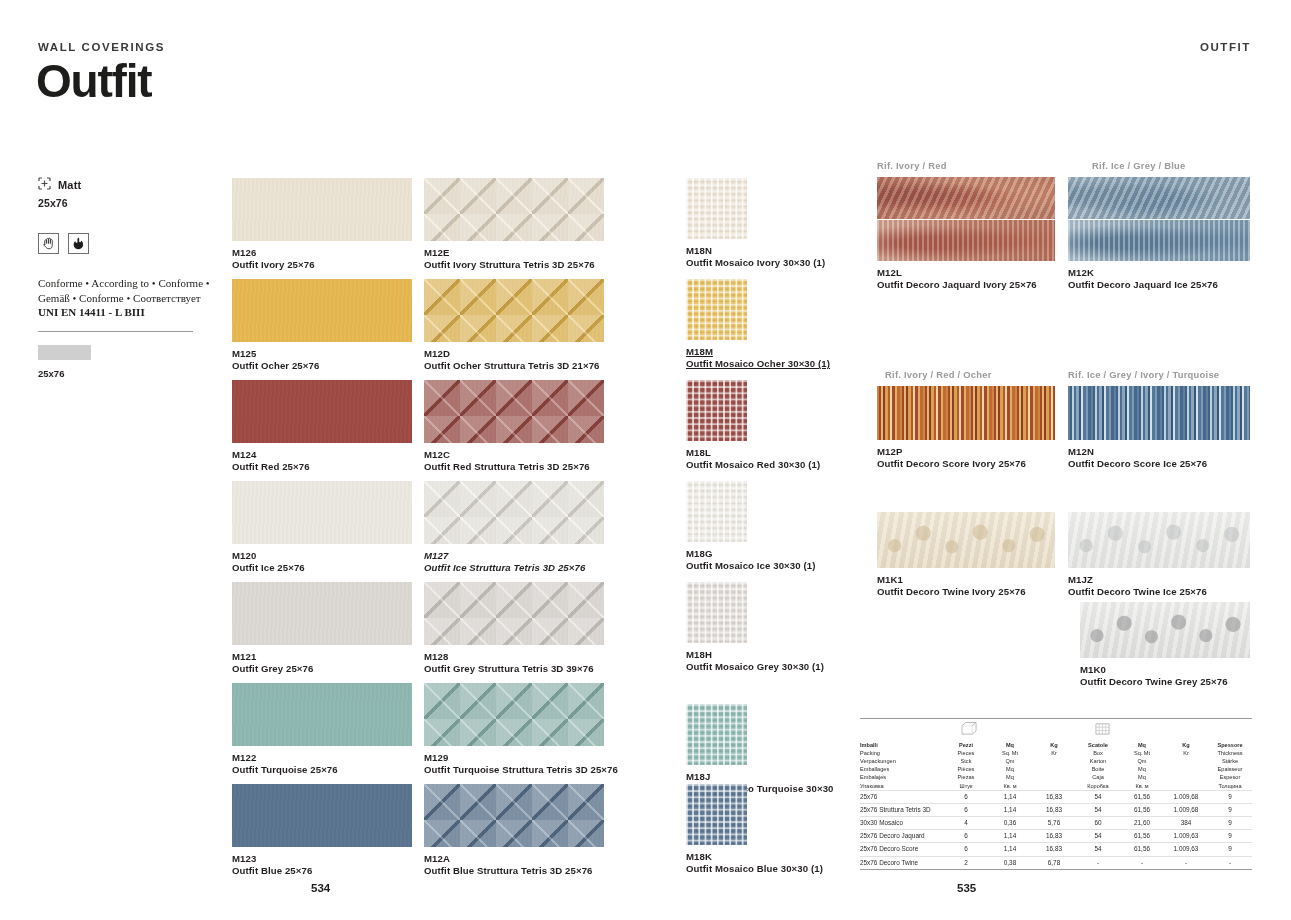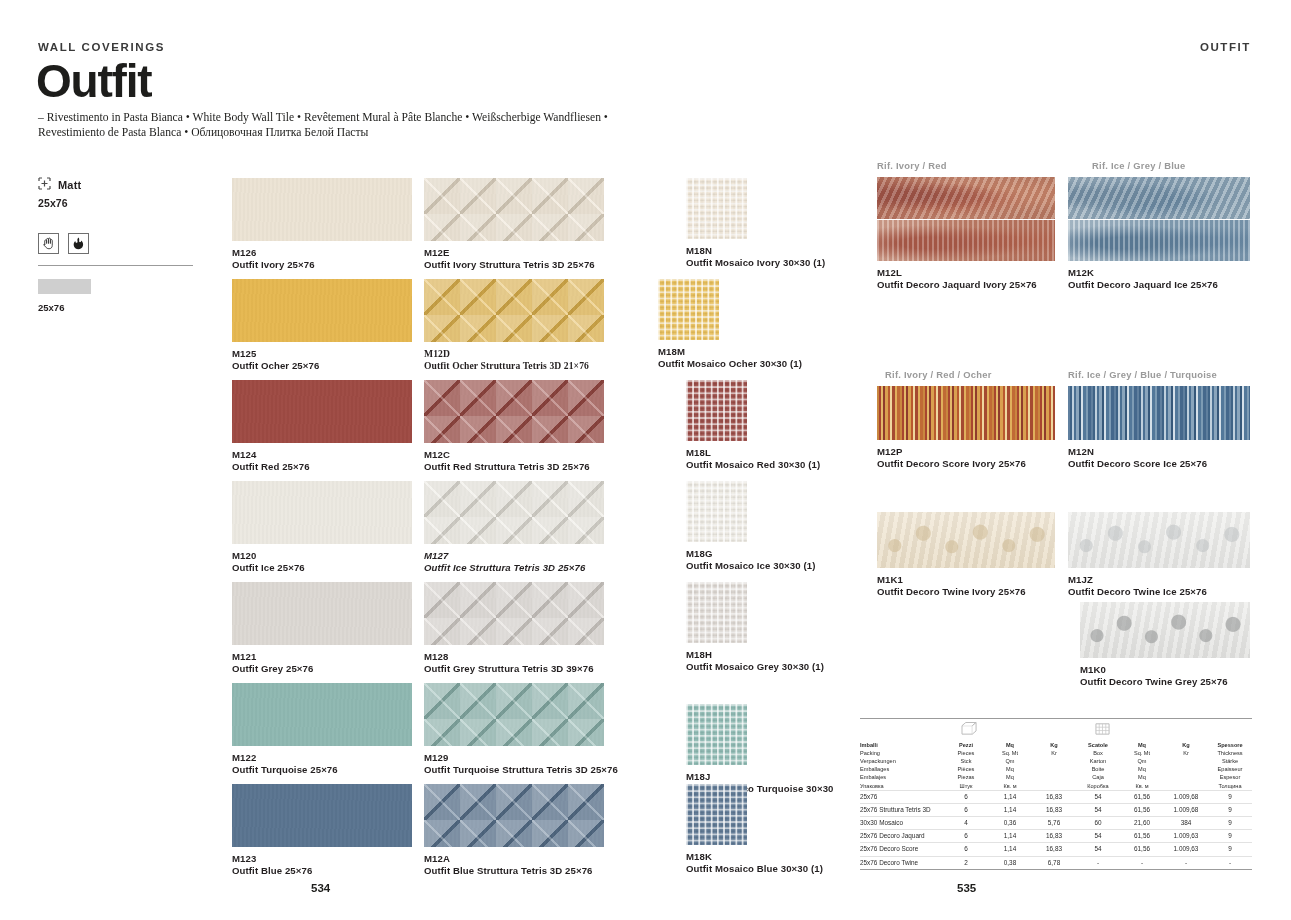--- a/index.html
+++ b/index.html
@@ -83,21 +83,20 @@
   .pagenum{position:absolute;font-size:11.5px;font-weight:700;color:#1d1d1b;}
 </style>
 </head>
 <body>
 
 <div class="page">
 
   <div class="hdr-kicker">WALL COVERINGS</div>
   <div class="hdr-right">OUTFIT</div>
   <div class="hdr-title">Outfit</div>
-  <div class="hdr-sub">– Rivestimento in Pasta Bianca • White Body Wall Tile • Revêtement Mural à Pâte Blanche • Weißscherbige Wandfliesen • Revestimiento de Pasta Blanca • Облицовочная Плитка Белой Пасты</div>
 
   <div class="side">
     <div class="matt-row">
       <span>
         <svg width="13" height="13" viewBox="0 0 13 13">
           <path d="M1 1 h3 M1 1 v3 M12 1 h-3 M12 1 v3 M1 12 h3 M1 12 v-3 M12 12 h-3 M12 12 v-3" stroke="#4a4a4a" stroke-width="1.2" fill="none"></path>
           <path d="M6.5 3.5 v6 M3.5 6.5 h6" stroke="#4a4a4a" stroke-width="1.2"></path>
         </svg>
       </span>
       <span class="matt-label">Matt</span>
@@ -110,20 +109,25 @@
           <path d="M4 9.5 V5.2 a1 1 0 0 1 2 0 V8 V3.6 a1 1 0 0 1 2 0 V8 V3.2 a1 1 0 0 1 2 0 V8 V4.8 a1 1 0 0 1 2 0 V10 c0 2.2-1.4 3.6-3.4 3.6 -2 0-3-1-3.6-2.2 L3 9.8 a.9.9 0 0 1 1-1.1z" fill="#ffffff" stroke="#3c3c3c" stroke-width="1"></path>
         </svg>
       </span>
       <span class="icon-sq">
         <svg width="15" height="15" viewBox="0 0 16 16">
           <path d="M8 1.5 c1.6 2.6 .2 3.4 .9 4.6 .7 1.2 2.1-.2 2.1-1.4 1.7 1.8 2.2 3.6 1.8 5.3 -.6 2.6-2.8 4.1-4.9 4.1 -2.4 0-4.6-1.6-5-4.2 -.3-2 .6-3.6 1.8-4.6 -.1 1.2 .4 2 1.2 2 1 0 1.3-1 1-2.2 -.3-1.5 .1-2.7 1.1-3.6z" fill="#1d1d1b"></path>
         </svg>
       </span>
     </div>
 
+    <div class="conform">
+      <div>Conforme • According to • Conforme •</div>
+      <div>Gemäß • Conforme • Соответствует</div>
+      <div class="b">UNI EN 14411 - L BIII</div>
+    </div>
 
     <div class="fmt-rule"></div>
     <div class="fmt-chip"></div>
     <div class="fmt-chip-lbl">25x76</div>
   </div>
 
   <div id="col1" class="col">
       <div class="prod" style="left: 232px; top: 178px; width: 270px;">
         <div class="sw grain " style="width: 180px; height: 63px; background: rgb(236, 227, 212);"></div>
         <div class="code">M126</div>
@@ -159,21 +163,21 @@
         <div class="code">M123</div>
         <div class="desc">Outfit Blue 25×76</div>
       </div>
     </div>
   <div id="col2" class="col">
       <div class="prod" style="left: 424px; top: 178px; width: 270px;">
         <div class="sw grain tetris" style="width: 180px; height: 63px; background: rgb(236, 224, 205);"></div>
         <div class="code">M12E</div>
         <div class="desc">Outfit Ivory Struttura Tetris 3D 25×76</div>
       </div>
-      <div class="prod" style="left: 424px; top: 279px; width: 240px; font-family: Liberation Serif, serif;">
+      <div class="prod" style="left: 424px; top: 279px; width: 240px;">
         <div class="sw grain tetris" style="width: 180px; height: 63px; background: rgb(229, 184, 79);"></div>
         <div class="code">M12D</div>
         <div class="desc">Outfit Ocher Struttura Tetris 3D 21×76</div>
       </div>
       <div class="prod" style="left: 424px; top: 380px; width: 270px;">
         <div class="sw grain tetris" style="width: 180px; height: 63px; background: rgb(155, 74, 68);"></div>
         <div class="code">M12C</div>
         <div class="desc">Outfit Red Struttura Tetris 3D 25×76</div>
       </div>
       <div class="prod" style="left: 424px; top: 481px; width: 270px; font-style: italic;">
@@ -196,21 +200,21 @@
         <div class="code">M12A</div>
         <div class="desc">Outfit Blue Struttura Tetris 3D 25×76</div>
       </div>
     </div>
   <div id="col3" class="col">
       <div class="prod" style="left: 686px; top: 178px; width: 151px;">
         <div class="sw grain mosaic" style="width: 61px; height: 61px; background: rgb(239, 230, 215);"></div>
         <div class="code">M18N</div>
         <div class="desc">Outfit Mosaico Ivory 30×30 (1)</div>
       </div>
-      <div class="prod" style="left: 658px; top: 279px; width: 151px;">
+      <div class="prod" style="left: 686px; top: 279px; width: 151px; text-decoration: underline;">
         <div class="sw grain mosaic" style="width: 61px; height: 61px; background: rgb(233, 192, 92);"></div>
         <div class="code">M18M</div>
         <div class="desc">Outfit Mosaico Ocher 30×30 (1)</div>
       </div>
       <div class="prod" style="left: 686px; top: 380px; width: 151px;">
         <div class="sw grain mosaic" style="width: 61px; height: 61px; background: rgb(155, 76, 71);"></div>
         <div class="code">M18L</div>
         <div class="desc">Outfit Mosaico Red 30×30 (1)</div>
       </div>
       <div class="prod" style="left: 686px; top: 481px; width: 151px;">
@@ -253,21 +257,21 @@
         <div class="code">M12K</div>
         <div class="desc">Outfit Decoro Jaquard Ice 25×76</div>
       </div>
       <div class="prod" style="left: 877px; top: 369px; width: 198px;">
         <div class="rif" style="margin-bottom: 6px; margin-left: 8px;">Rif. Ivory / Red / Ocher</div>
         <div class="score" style="width: 178px; height: 54px; background-image: repeating-linear-gradient(90deg, rgb(201, 135, 63) 0px, rgb(201, 135, 63) 2px, rgb(168, 69, 47) 2px, rgb(168, 69, 47) 4px, rgb(227, 185, 106) 4px, rgb(227, 185, 106) 6px, rgb(143, 59, 44) 6px, rgb(143, 59, 44) 8px, rgb(217, 160, 79) 8px, rgb(217, 160, 79) 11px, rgb(185, 89, 47) 11px, rgb(185, 89, 47) 13px, rgb(239, 215, 158) 13px, rgb(239, 215, 158) 15px, rgb(165, 74, 49) 15px, rgb(165, 74, 49) 18px, rgb(224, 176, 92) 18px, rgb(224, 176, 92) 20px, rgb(192, 106, 53) 20px, rgb(192, 106, 53) 23px); background-size: cover;"></div>
         <div class="code">M12P</div>
         <div class="desc">Outfit Decoro Score Ivory 25×76</div>
       </div>
       <div class="prod" style="left: 1068px; top: 369px; width: 202px;">
-        <div class="rif" style="margin-bottom: 6px;">Rif. Ice / Grey / Blue / Turquoise</div>
+        <div class="rif" style="margin-bottom: 6px;">Rif. Ice / Grey / Ivory / Turquoise</div>
         <div class="score" style="width: 182px; height: 54px; background-image: repeating-linear-gradient(90deg, rgb(95, 127, 158) 0px, rgb(95, 127, 158) 2px, rgb(63, 99, 134) 2px, rgb(63, 99, 134) 4px, rgb(191, 208, 221) 4px, rgb(191, 208, 221) 6px, rgb(75, 112, 147) 6px, rgb(75, 112, 147) 8px, rgb(138, 165, 188) 8px, rgb(138, 165, 188) 11px, rgb(54, 88, 122) 11px, rgb(54, 88, 122) 13px, rgb(213, 224, 233) 13px, rgb(213, 224, 233) 15px, rgb(83, 120, 154) 15px, rgb(83, 120, 154) 18px, rgb(125, 155, 180) 18px, rgb(125, 155, 180) 20px, rgb(69, 104, 140) 20px, rgb(69, 104, 140) 23px); background-size: cover;"></div>
         <div class="code">M12N</div>
         <div class="desc">Outfit Decoro Score Ice 25×76</div>
       </div>
       <div class="prod" style="left: 877px; top: 512px; width: 198px;">
         <div class="score" style="width: 178px; height: 56px; background-image: radial-gradient(circle at 10% 60%, rgba(206, 186, 148, 0.55) 0px, rgba(206, 186, 148, 0.55) 6px, rgba(0, 0, 0, 0) 7px), radial-gradient(circle at 26% 38%, rgba(206, 186, 148, 0.55) 0px, rgba(206, 186, 148, 0.55) 7px, rgba(0, 0, 0, 0) 8px), radial-gradient(circle at 42% 62%, rgba(206, 186, 148, 0.55) 0px, rgba(206, 186, 148, 0.55) 6px, rgba(0, 0, 0, 0) 7px), radial-gradient(circle at 58% 36%, rgba(206, 186, 148, 0.55) 0px, rgba(206, 186, 148, 0.55) 7px, rgba(0, 0, 0, 0) 8px), radial-gradient(circle at 74% 60%, rgba(206, 186, 148, 0.55) 0px, rgba(206, 186, 148, 0.55) 6px, rgba(0, 0, 0, 0) 7px), radial-gradient(circle at 90% 40%, rgba(206, 186, 148, 0.55) 0px, rgba(206, 186, 148, 0.55) 7px, rgba(0, 0, 0, 0) 8px), repeating-linear-gradient(100deg, rgba(255, 255, 255, 0.18) 0px, rgba(255, 255, 255, 0.18) 4px, rgba(0, 0, 0, 0.04) 4px, rgba(0, 0, 0, 0.04) 9px), linear-gradient(rgb(242, 233, 216), rgb(233, 221, 198)); background-size: cover;"></div>
         <div class="code">M1K1</div>
         <div class="desc">Outfit Decoro Twine Ivory 25×76</div>
       </div>
       <div class="prod" style="left: 1068px; top: 512px; width: 202px;">

